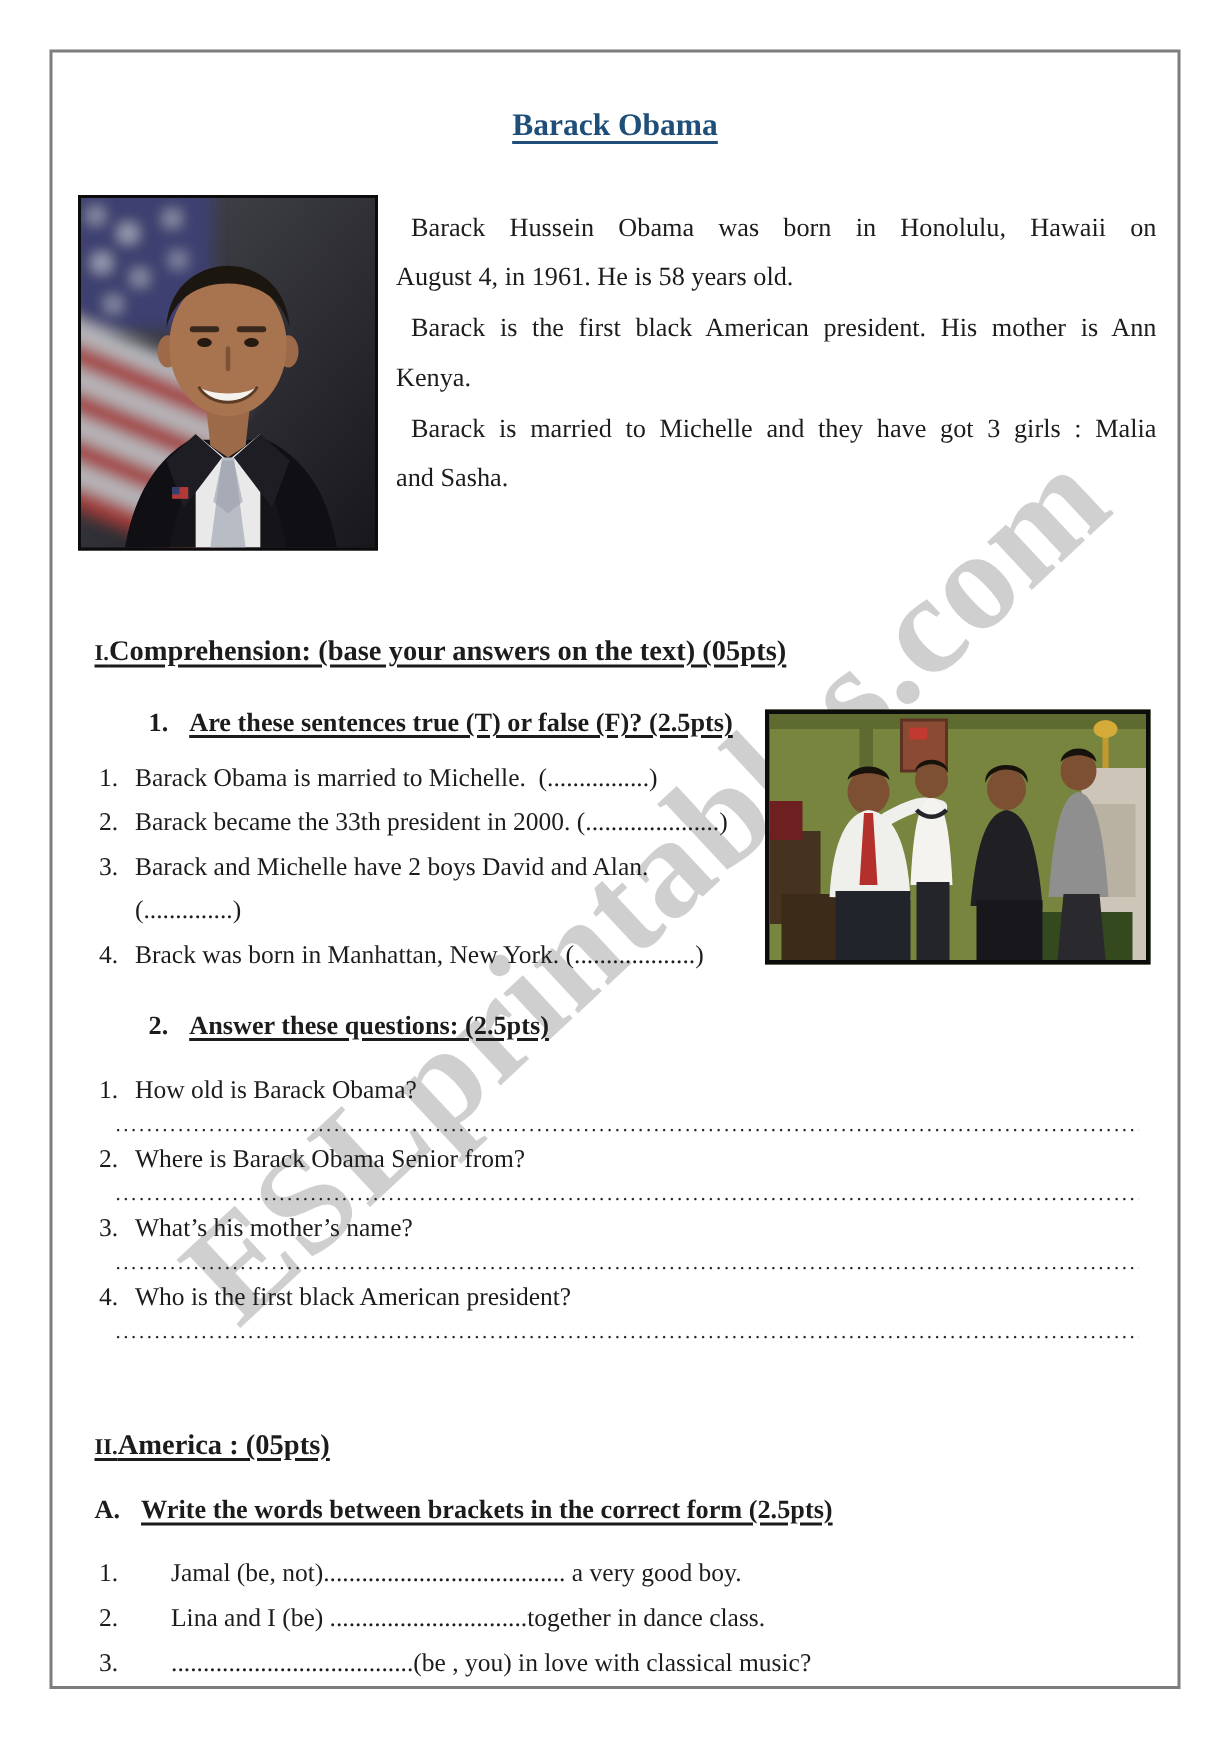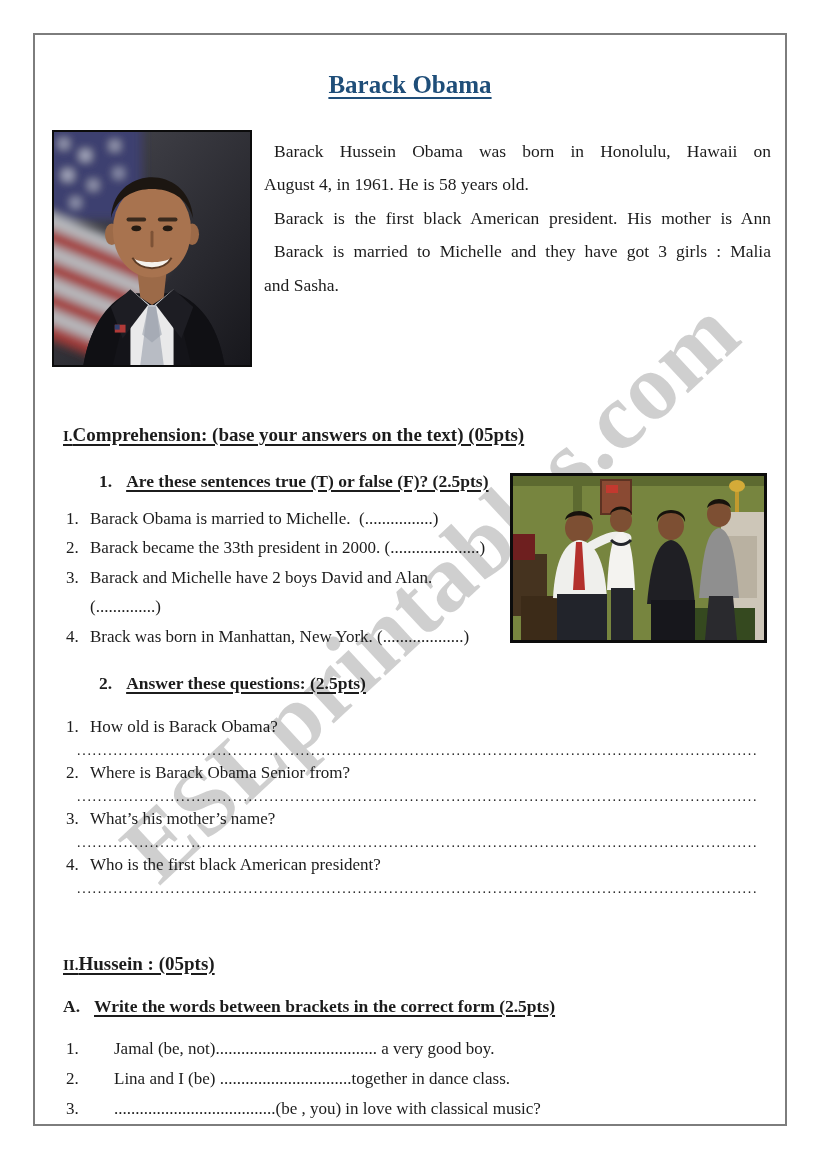--- a/index.html
+++ b/index.html
@@ -14,21 +14,21 @@
           font-family:"Liberation Serif", serif;color:var(--text_ink);}
   .page{position:absolute;left:33px;top:33px;width:754px;height:1093px;
         border:2px solid var(--page_border);background:#fff;overflow:hidden;}
 
   .watermark{position:absolute;left:395px;top:555px;
              transform:translate(-50%,-50%) rotate(-43deg);
              font-size:95px;font-weight:bold;letter-spacing:1px;white-space:nowrap;
              color:var(--watermark_gray);opacity:.7;}
 
   .title{position:absolute;top:36px;left:0;right:0;text-align:center;
-         font-size:25px;font-weight:bold;color:var(--title_navy);
+         font-size:21px;font-weight:bold;color:var(--title_navy);
          text-decoration:underline;text-underline-offset:4px;}
 
   .portrait{position:absolute;left:17px;top:95px;width:200px;height:237px;
             border:2px solid #0c0c0c;background:#23232a;}
   .portrait svg{display:block;width:100%;height:100%;}
 
   .reading{position:absolute;left:229px;top:100px;width:507px;
            font-size:17.5px;line-height:33.4px;}
   .rline{text-align:justify;text-align-last:justify;}
   .rline.last{text-align-last:left;}
@@ -137,20 +137,21 @@
         <path d="M80 128 C88 142 112 142 120 128" fill="none" stroke="#5d3c26" stroke-width="2"></path>
         <rect x="62" y="196" width="11" height="8" fill="#b03a38"></rect>
         <rect x="62" y="196" width="5" height="5" fill="#31406e"></rect>
       </svg>
     </div>
 
     <div class="reading">
       <div class="rline ind">Barack Hussein Obama was born in Honolulu, Hawaii on</div>
       <div class="rline last">August 4, in 1961. He is 58 years old.</div>
       <div class="rline ind">Barack is the first black American president. His mother is Ann</div>
+      <div class="rline last">Kenya.</div>
       <div class="rline ind">Barack is married to Michelle and they have got 3 girls : Malia</div>
       <div class="rline last">and Sasha.</div>
     </div>
 
 
     <div class="sec-header sec-comp"><span class="numeral">I.</span><span class="sec-title">Comprehension: (base your answers on the text) (05pts)</span></div>
 
     <div class="ex-header ex1"><span class="ex-num">1.</span><span class="ex-title">Are these sentences true (T) or false (F)? (2.5pts)</span></div>
 
     <div class="tf-list">
@@ -239,21 +240,21 @@
       </div>
       <div class="qa-item">
         <div class="qa-q">
             <span class="num">4.</span>
             <span class="txt">Who is the first black American president?</span>
           </div>
         <div class="qa-dots">................................................................................................................................................................................................................</div>
       </div>
     </div>
 
-    <div class="sec-header sec-lang"><span class="numeral">II.</span><span class="sec-title">Hussein : (05pts)</span></div>
+    <div class="sec-header sec-lang"><span class="numeral">II.</span><span class="sec-title">America : (05pts)</span></div>
 
     <div class="ex-header exA"><span class="ex-num">A.</span><span class="ex-title">Write the words between brackets in the correct form (2.5pts)</span></div>
 
     <div class="lang-list">
       <div class="lang-item">
           <span class="num">1.</span>
           <span class="txt">Jamal (be, not)...................................... a very good boy.</span>
         </div>
       <div class="lang-item">
           <span class="num">2.</span>

